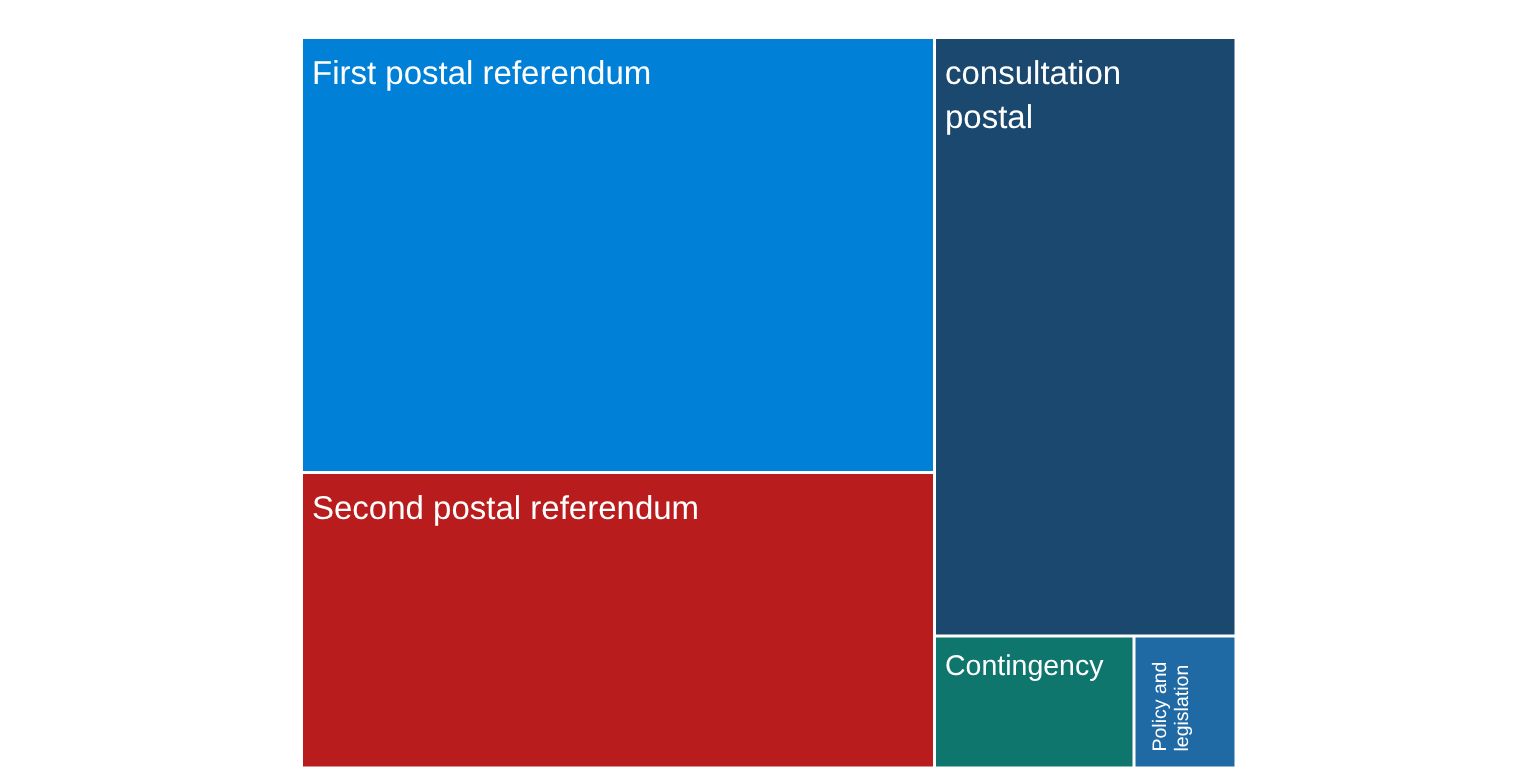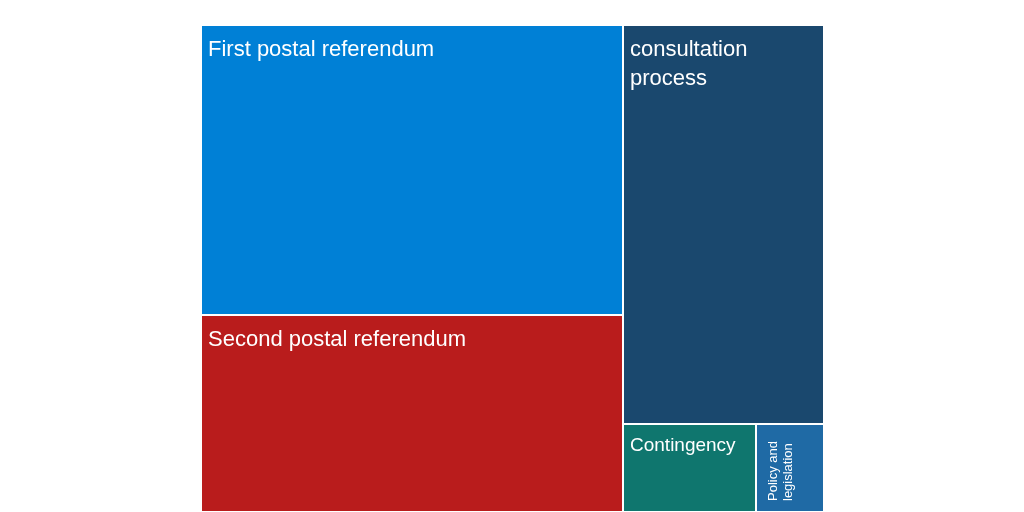--- a/index.html
+++ b/index.html
@@ -18,21 +18,21 @@
 <div class="treemap">
   <div class="tile" style="left:0; top:0; width:420px; height:288px; background:#0080D6;">
     <div class="label">First postal referendum</div>
   </div>
   <div class="tile" style="left:0; top:290px; width:420px; height:195px; background:#b91c1c;">
     <div class="label">Second postal referendum</div>
   </div>
   <div class="tile" style="left:422px; top:0; width:199px; height:397px; background:#1A486E;">
     <div class="label">
       <div>consultation</div>
-      <div>process</div>
+      <div>postal</div>
     </div>
   </div>
   <div class="tile" style="left:422px; top:399px; width:131px; height:86px; background:#0f766e;">
     <div class="label small">Contingency</div>
   </div>
   <div class="tile" style="left:555px; top:399px; width:66px; height:86px; background:#1F6AA5;">
     <div class="label vertical" style="left:8px; top:76px;">
       <div>Policy and</div>
       <div>legislation</div>
     </div>

